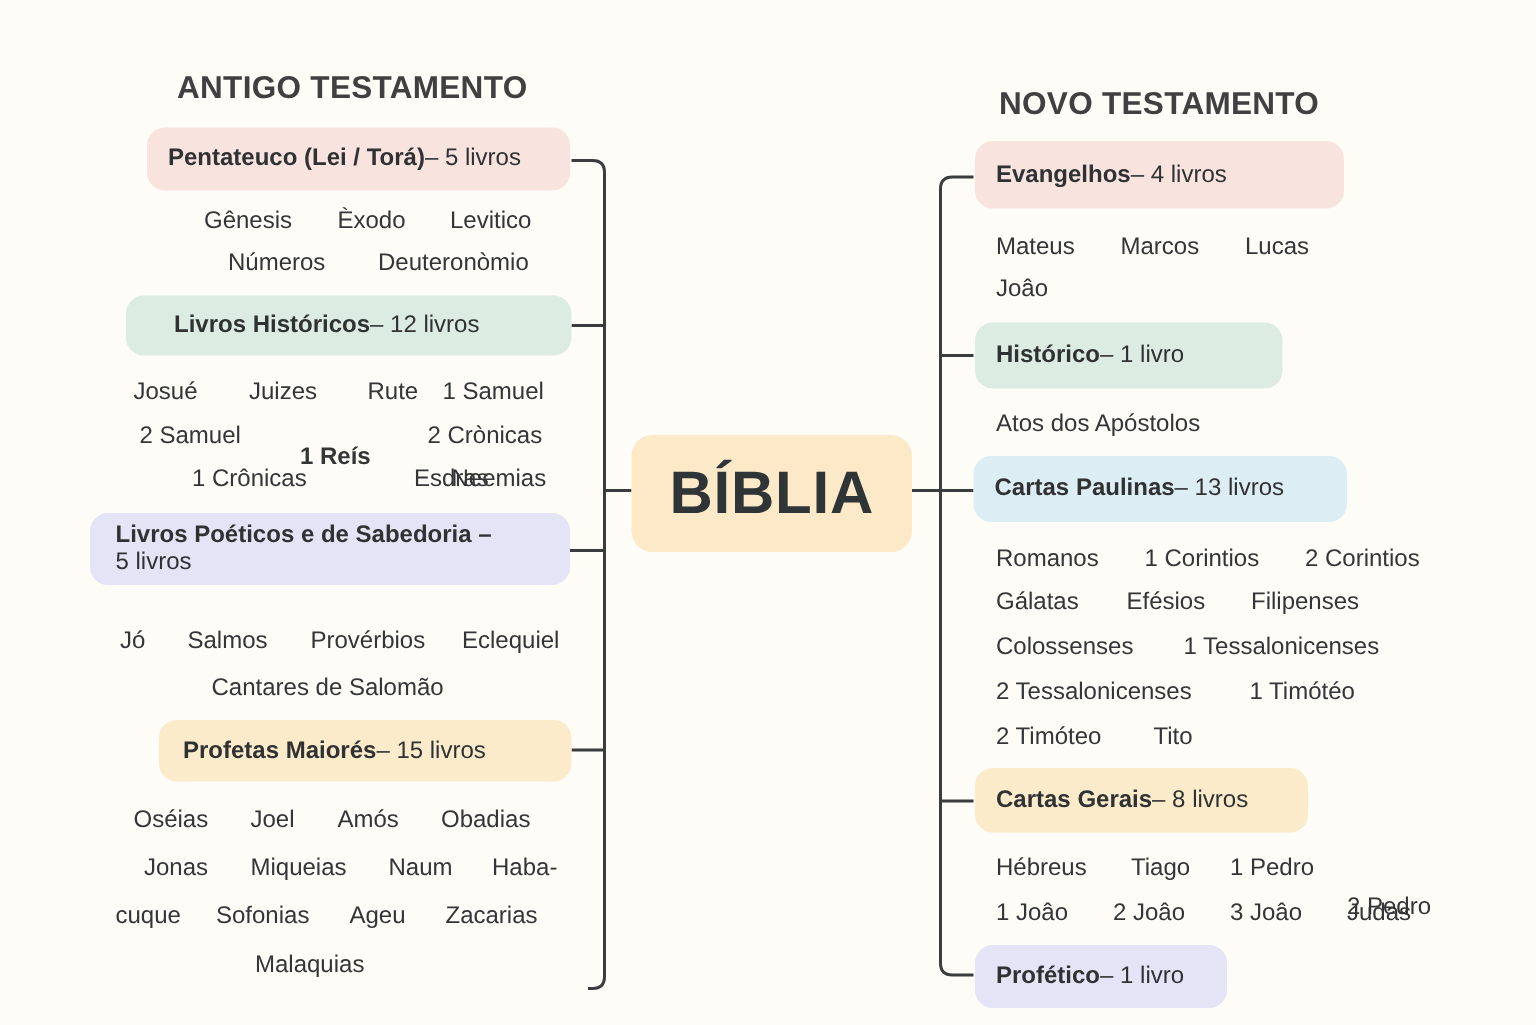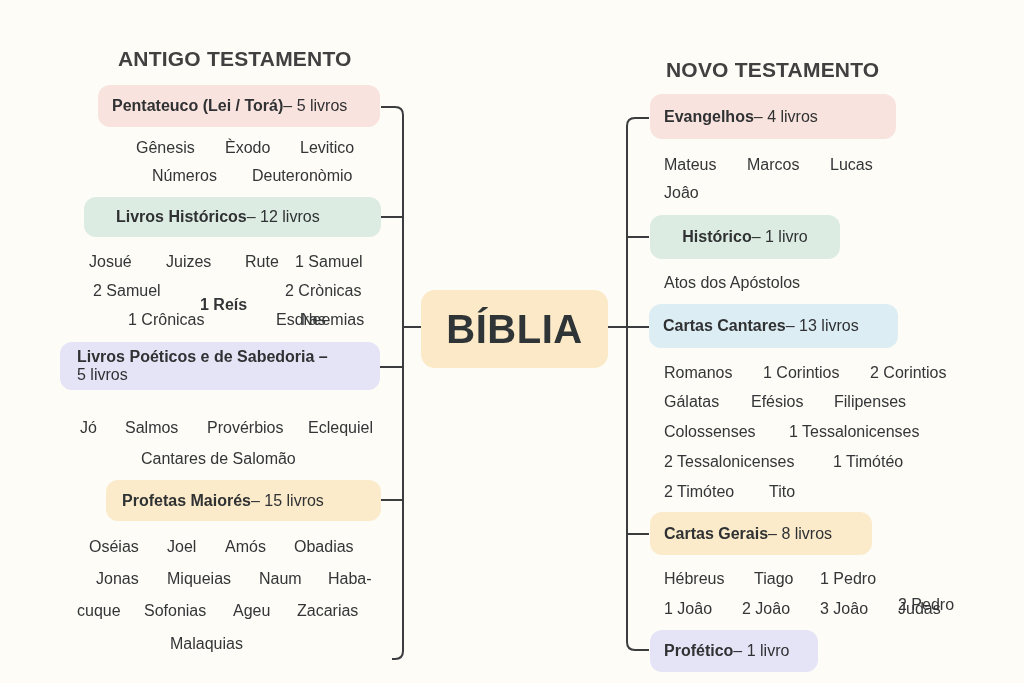--- a/index.html
+++ b/index.html
@@ -116,28 +116,28 @@
 
 <div class="cat pink" style="left:650px; top:94px; width:246px; height:45px;">
   <span class="name">Evangelhos</span>
     <span class="count"> – 4 livros</span>
 </div>
 <span class="book" style="left:664px; top:156px;">Mateus</span>
 <span class="book" style="left:747px; top:156px;">Marcos</span>
 <span class="book" style="left:830px; top:156px;">Lucas</span>
 <span class="book" style="left:664px; top:184px;">Joâo</span>
 
-<div class="cat green" style="left:650px; top:215px; width:190px; height:44px;justify-content:center;">
+<div class="cat green" style="left:650px; top:215px; width:205px; height:44px;">
   <span class="name">Histórico</span>
     <span class="count"> – 1 livro</span>
 </div>
 <span class="book" style="left:664px; top:274px;">Atos dos Apóstolos</span>
 
 <div class="cat blue" style="left:649px; top:304px; width:249px; height:44px;">
-  <span class="name">Cartas Cantares</span>
+  <span class="name">Cartas Paulinas</span>
     <span class="count"> – 13 livros</span>
 </div>
 <span class="book" style="left:664px; top:364px;">Romanos</span>
 <span class="book" style="left:763px; top:364px;">1 Corintios</span>
 <span class="book" style="left:870px; top:364px;">2 Corintios</span>
 <span class="book" style="left:664px; top:393px;">Gálatas</span>
 <span class="book" style="left:751px; top:393px;">Efésios</span>
 <span class="book" style="left:834px; top:393px;">Filipenses</span>
 <span class="book" style="left:664px; top:423px;">Colossenses</span>
 <span class="book" style="left:789px; top:423px;">1 Tessalonicenses</span>

